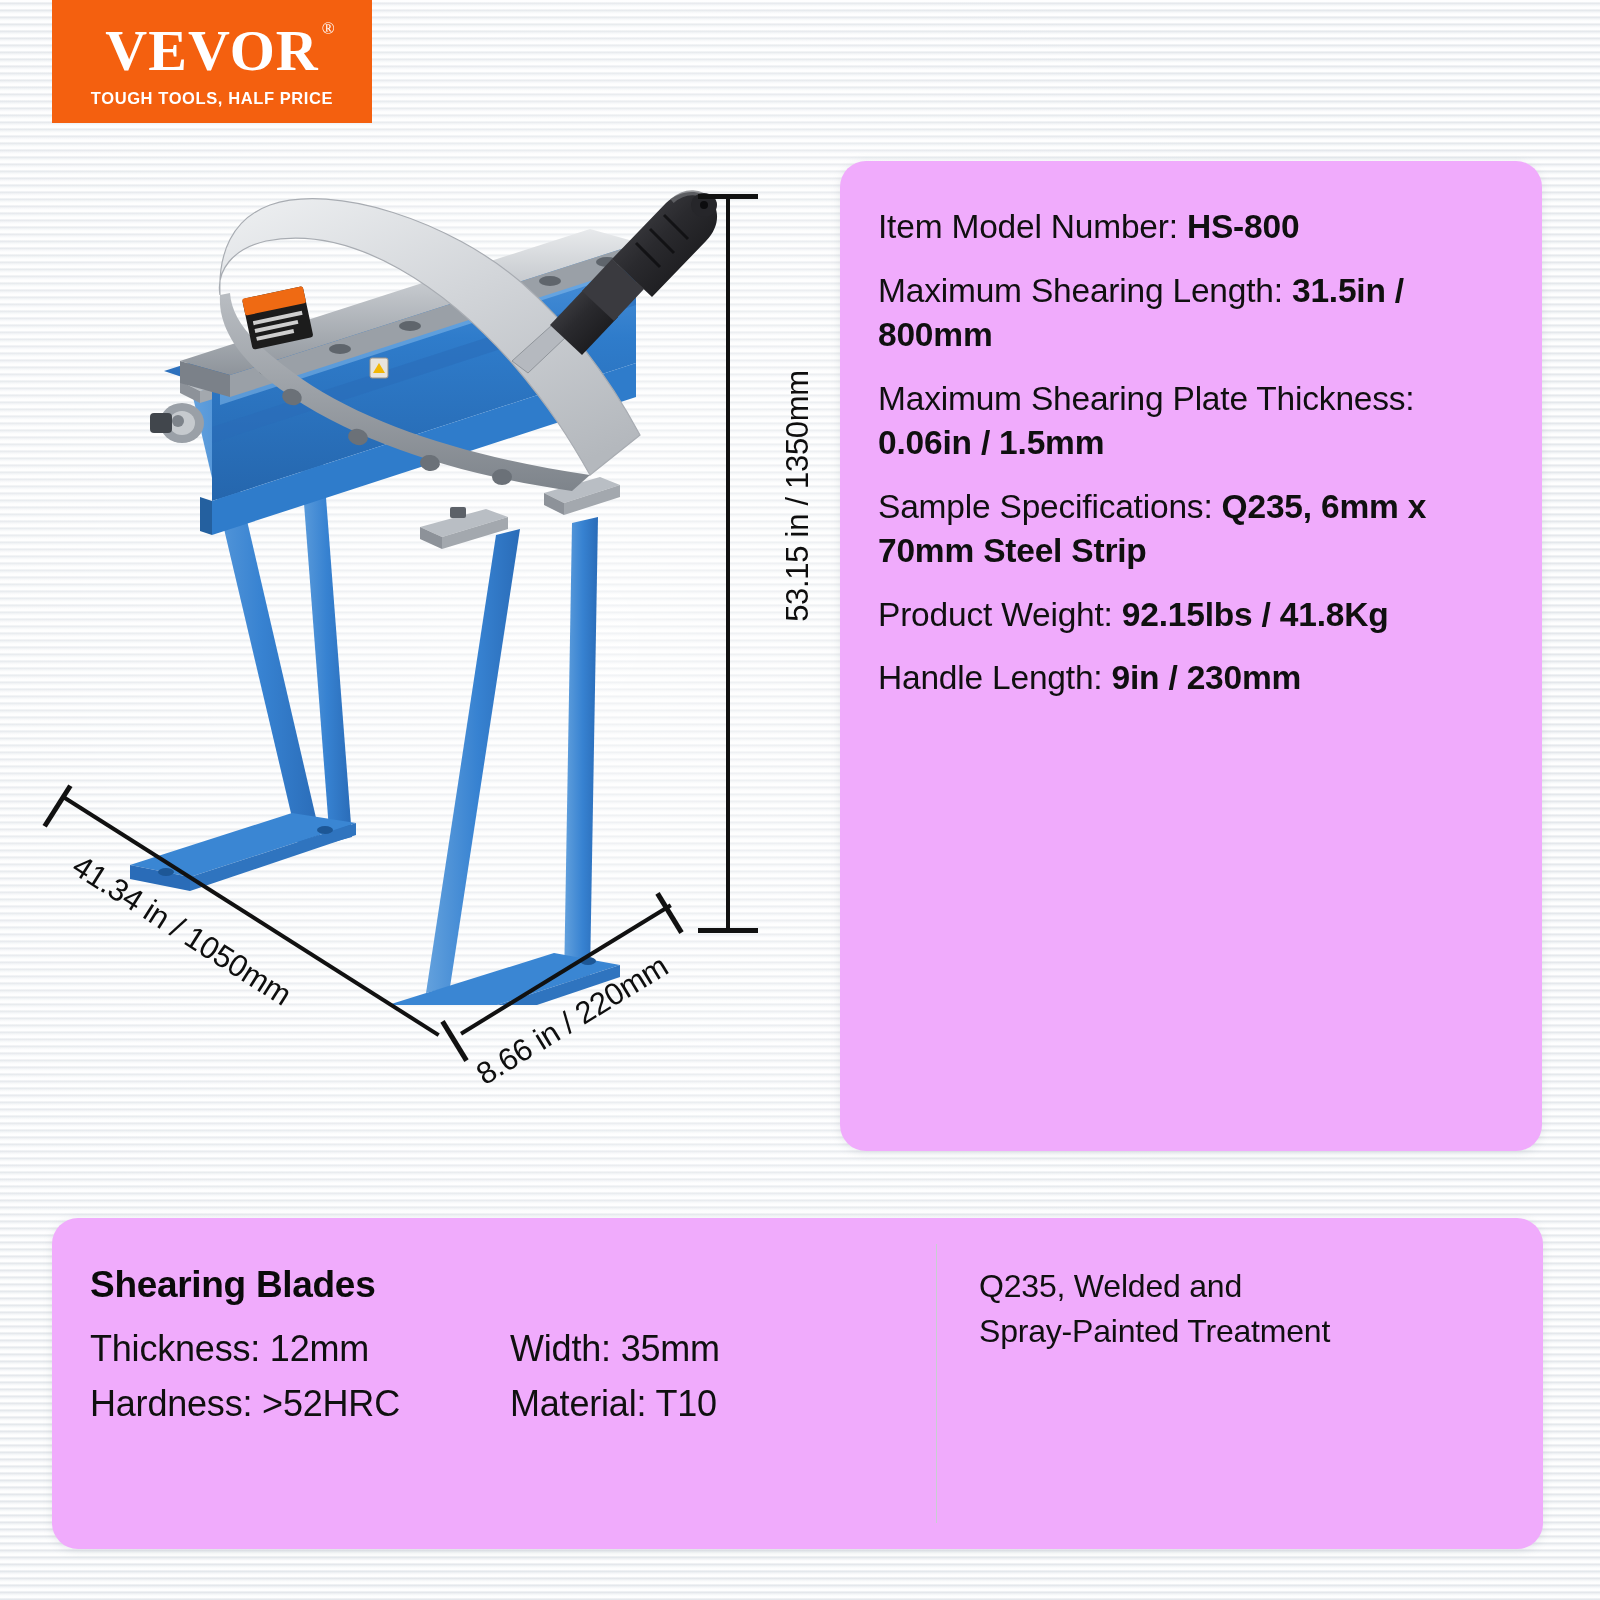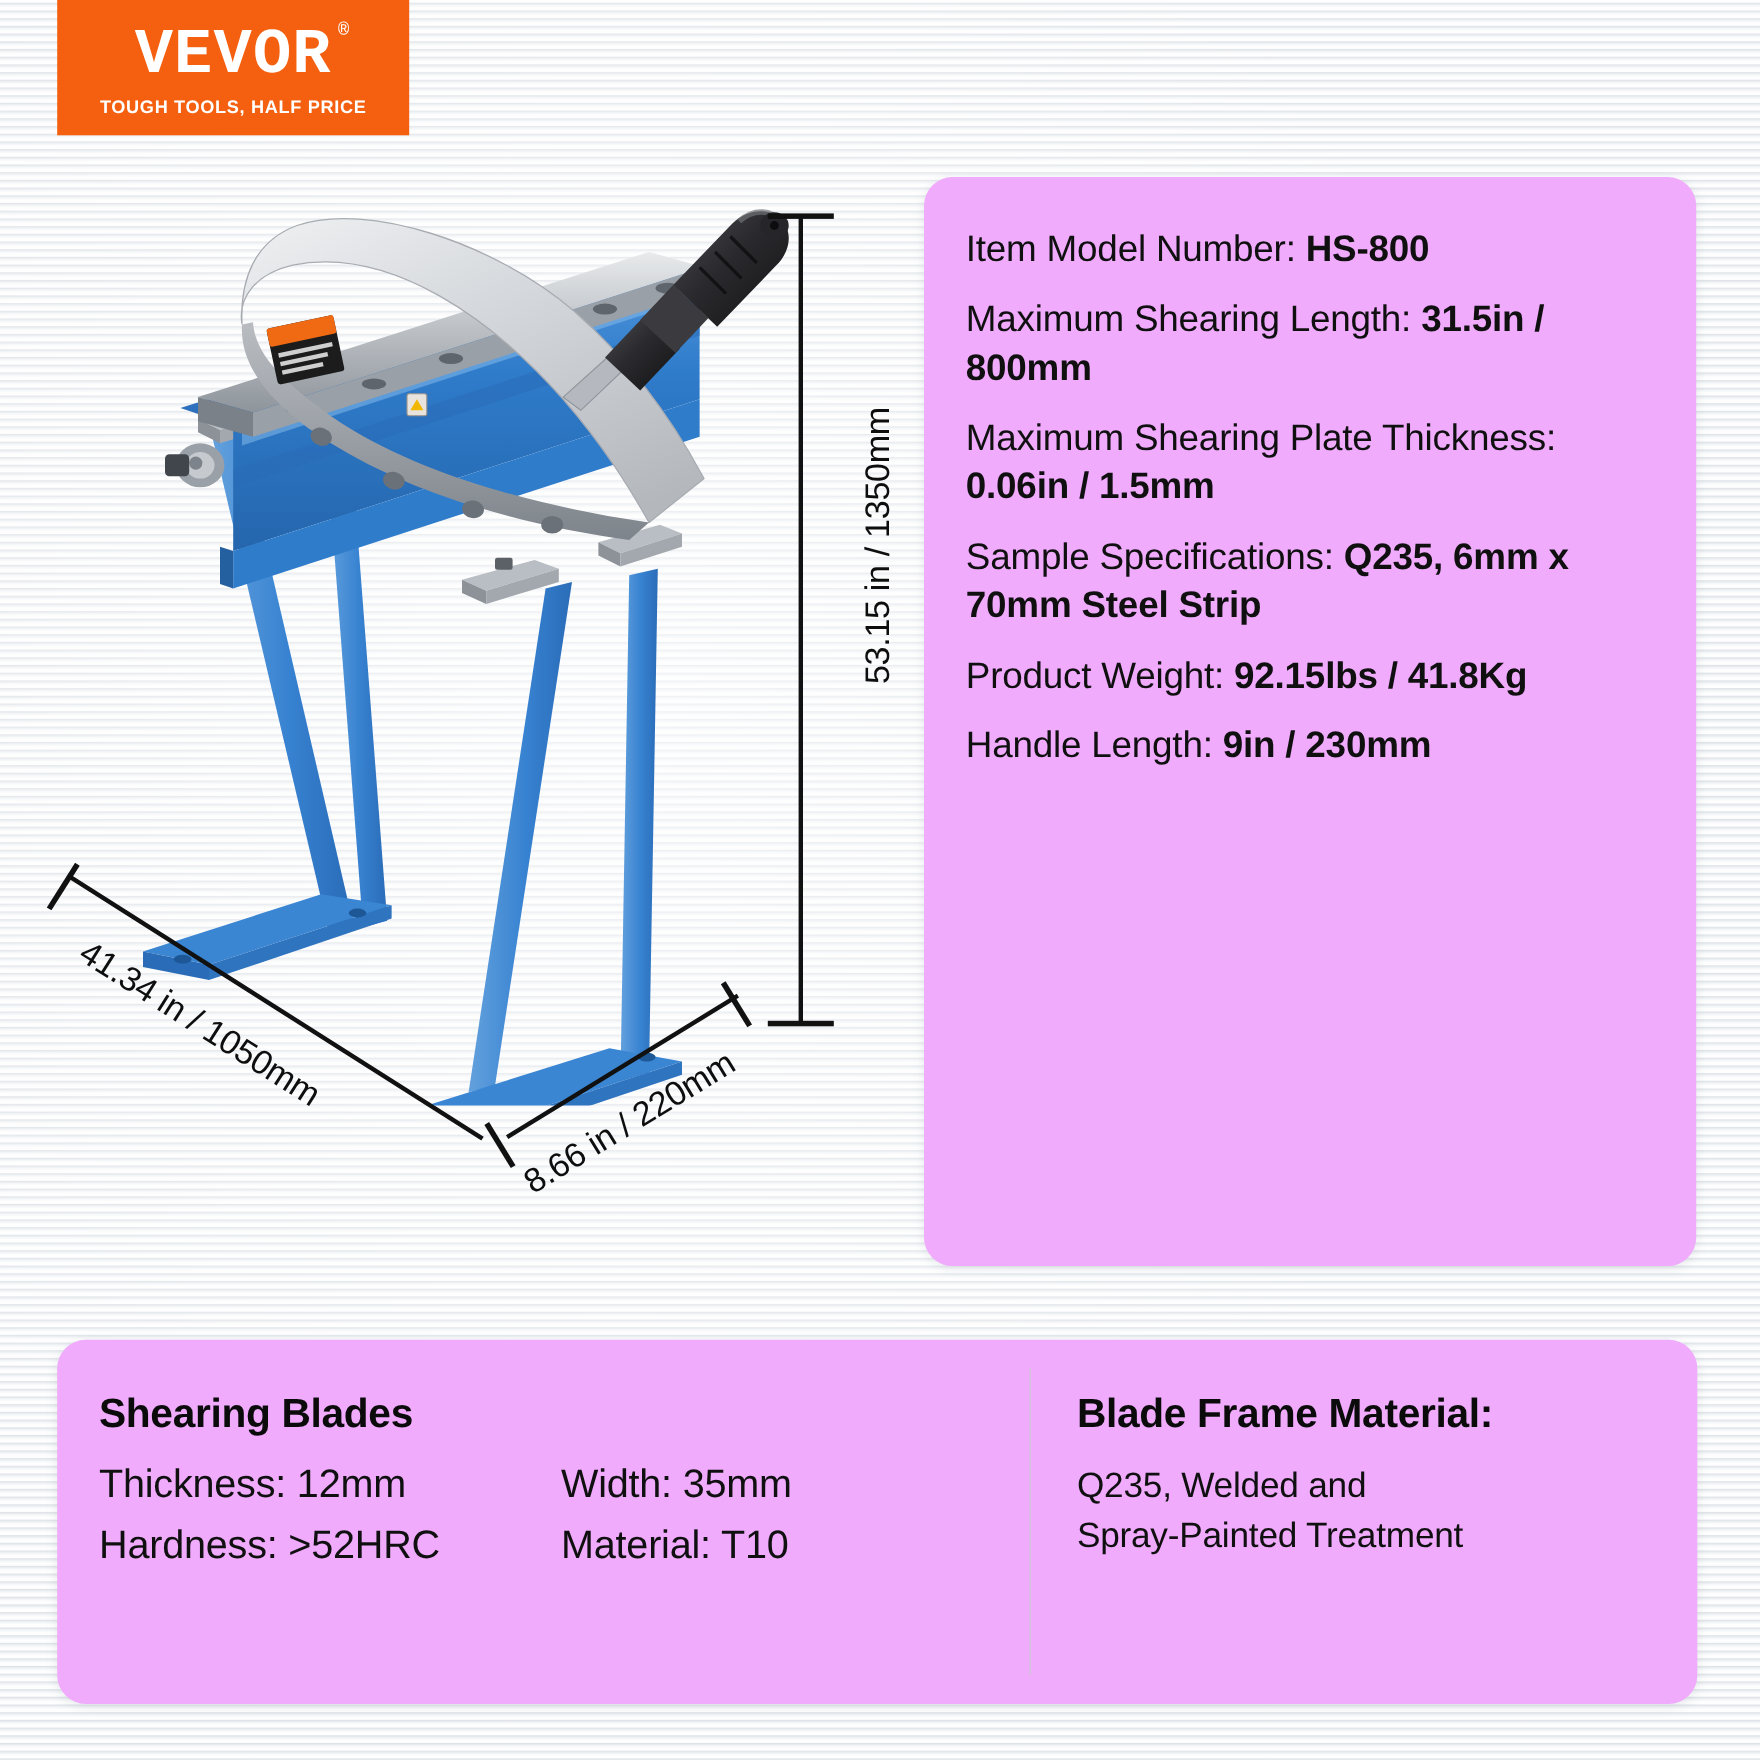--- a/index.html
+++ b/index.html
@@ -49,21 +49,21 @@
     box-sizing: border-box;
     padding-top: 6px;
   }
   #logo .word {
     position: relative;
     color: #ffffff;
     font-size: 58px;
     font-weight: bold;
     letter-spacing: 1px;
     line-height: 1;
-    font-family: Liberation Mono, monospace;
+    font-family: Liberation Serif, serif;
   }
   #logo .reg {
     position: absolute;
     right: -17px; top: -2px;
     font-size: 17px;
     font-weight: normal;
   }
   #logo .tag {
     color: #ffffff;
     font-size: 16.5px;
@@ -430,18 +430,17 @@
       <div class="sec-title">Shearing Blades</div>
       <div class="blade-grid" id="blade-grid">
           <div class="blade-cell">Thickness: 12mm</div>
           <div class="blade-cell">Width: 35mm</div>
           <div class="blade-cell">Hardness: &gt;52HRC</div>
           <div class="blade-cell">Material: T10</div>
         </div>
     </div>
     <div id="divider"></div>
     <div id="frame-col">
-      <div class="sec-title">Blade Frame Material:</div>
       <div class="frame-line">Q235, Welded and</div>
       <div class="frame-line">Spray-Painted Treatment</div>
     </div>
   </div>
 </div>
 
 </body></html>

